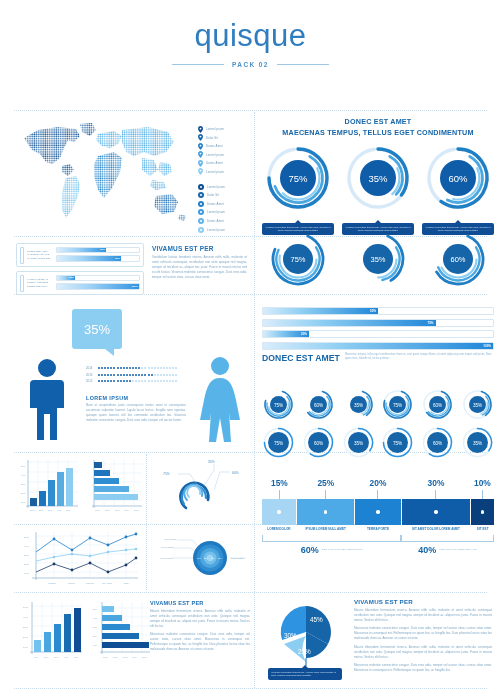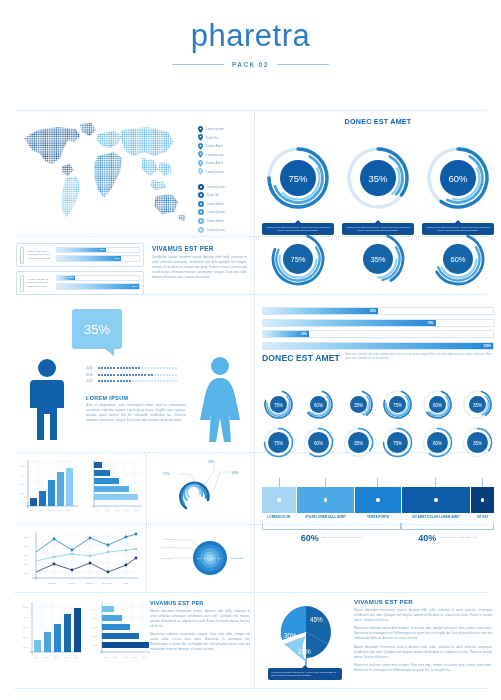--- a/index.html
+++ b/index.html
@@ -179,21 +179,21 @@
   .vest { position:absolute; left:150px; top:600px; width:100px; }
   .vest h4 { font-size:5.6px; font-weight:bold; color:#1e6fb5; margin-bottom:2.5px; letter-spacing:0.2px; }
   .vest p { margin-bottom:3px; }
 </style>
 </head>
 <body>
 
 <div class="page">
 
   <div class="header">
-    <div class="title-sub">pharetra</div>
+    <div class="title-sub">quisque</div>
     <div class="pack-row">
       <span class="pack-line"></span>
       <span class="pack-text">PACK 02</span>
       <span class="pack-line"></span>
     </div>
   </div>
 
   <div class="hdivider" style="top:110px;"></div>
   <div class="hdivider" style="top:236px;"></div>
   <div class="hdivider" style="top:294px;"></div>
@@ -377,20 +377,21 @@
         </div>
       </div>
     </div>
   <div class="lright">
     <h4>VIVAMUS EST PER</h4>
     <p class="lorem">Vestibulum lacinia hendrerit viverra. Aenean nibh nulla, molestie et amet vehicula consequat, vestibulum non ante quisque nisl magna, semper id tincidunt ac, aliquet nec justo. Fusce in mauris metus sed eu elit lectus. Vivamus molestie consectetur congue. Duis eros odio, tempor vel auctor vitae, cursus vitae amet.</p>
   </div>
 
   <div class="rt-head">
     <div>DONEC EST AMET</div>
+    <div>MAECENAS TEMPUS, TELLUS EGET CONDIMENTUM</div>
   </div>
 
   <div class="donut-row" id="donut-row-1" style="left:262px; top:142px; width:232px;">
       <div class="donut-item"><svg width="72" height="72" viewBox="0 0 72 72">
           <circle cx="36" cy="36" r="18" fill="#0f5ca8"></circle>
           <path d="M36.00,7.00 A29,29 0 1 1 32.37,7.23" fill="none" stroke="#d7e9f7" stroke-width="3.4" stroke-linecap="round"></path>
           <path d="M36.00,7.00 A29,29 0 1 1 7.00,36.00" fill="none" stroke="#1f7ec4" stroke-width="3.4" stroke-linecap="round"></path>
           <path d="M47.75,14.50 A24.5,24.5 0 1 1 12.97,44.36" fill="none" stroke="#4aa7e0" stroke-width="2.8" stroke-linecap="round"></path>
           <path d="M55.16,26.25 A21.5,21.5 0 0 1 20.79,51.20" fill="none" stroke="#8ccdf2" stroke-width="2.2" stroke-linecap="round"></path>
           <text x="36" y="39.5" text-anchor="middle" font-size="9.5" fill="#ffffff">75%</text>
@@ -662,20 +663,27 @@
         <div class="mini"><svg width="33" height="33" viewBox="0 0 33 33">
             <circle cx="16.5" cy="16.5" r="10.5" fill="#1565a8"></circle>
             <circle cx="16.5" cy="16.5" r="14" fill="none" stroke="#e3f1fb" stroke-width="1.5"></circle>
             <path d="M16.50,2.50 A14,14 0 0 1 27.83,24.73" fill="none" stroke="#2e93e0" stroke-width="1.5" stroke-linecap="round"></path>
             <text x="16.5" y="18.5" text-anchor="middle" font-size="4.6" fill="#ffffff">35%</text>
           </svg></div>
       </div>
   </div>
 
   <div class="segs">
+    <div class="seg-pcts" id="seg-pcts">
+        <div class="seg-pct" style="width: 15%;">15%</div>
+        <div class="seg-pct" style="width: 25%;">25%</div>
+        <div class="seg-pct" style="width: 20%;">20%</div>
+        <div class="seg-pct" style="width: 30%;">30%</div>
+        <div class="seg-pct" style="width: 10%;">10%</div>
+      </div>
     <div class="seg-stems" id="seg-stems">
         <div class="seg-stem" style="width: 15%;">
           <i></i>
         </div>
         <div class="seg-stem" style="width: 25%;">
           <i></i>
         </div>
         <div class="seg-stem" style="width: 20%;">
           <i></i>
         </div>

